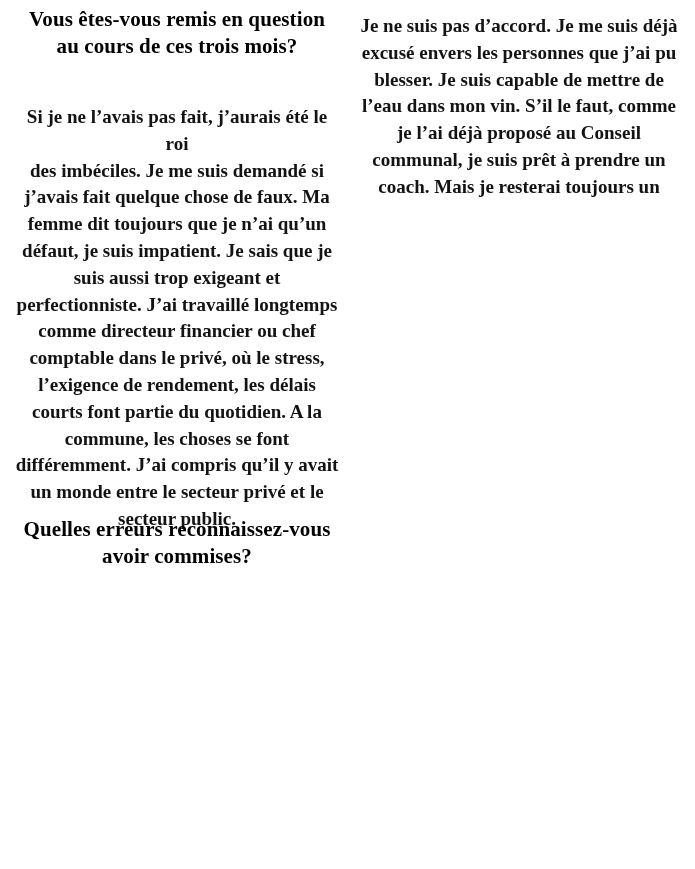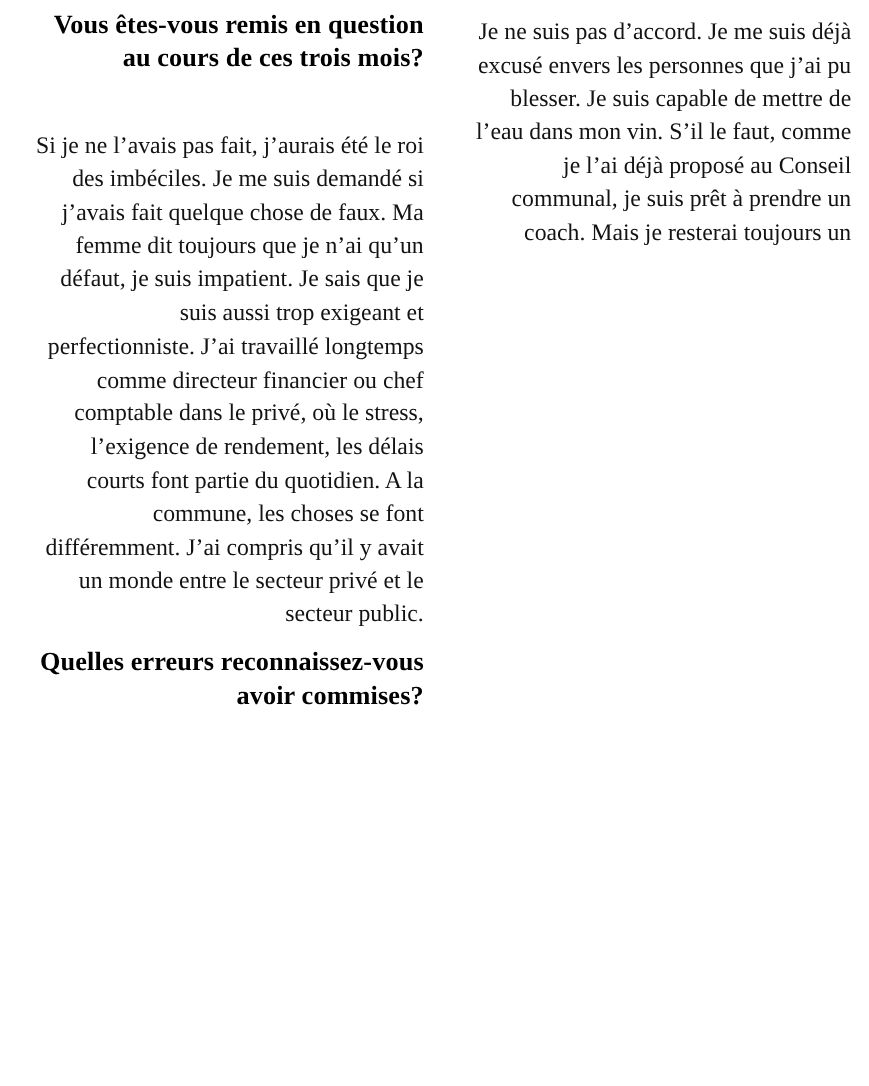--- a/index.html
+++ b/index.html
@@ -21,33 +21,33 @@
     top: 0;
     height: 869px;
   }
   .col-left  { left: 15px;  width: 324px; }
   .col-right { left: 357px; width: 324px; }
   .block {
     position: absolute;
     left: 0;
     width: 100%;
     white-space: pre-line;
-    text-align: right;
+    text-align: center;
   }
   .question {
     font-size: 21px;
     line-height: 26.8px;
     font-weight: 700;
     color: #000000;
     letter-spacing: 0.1px;
   }
   .answer {
     font-size: 19px;
     line-height: 26.8px;
-    font-weight: 400;
+    font-weight: 700;
     color: #131313;
   }
   .q1 { top: 6px; }
   .a1 { top: 104px; }
   .q2 { top: 516px; }
   .a2 { top: 592px; }
   .q3 { top: 776px; }
   .a3 { top: 13px; }
 </style>
 </head>

